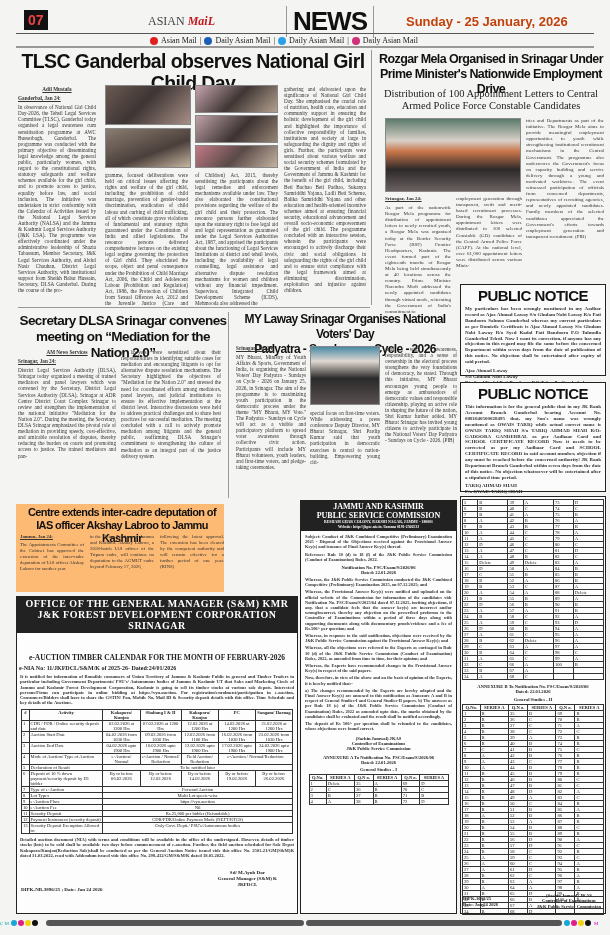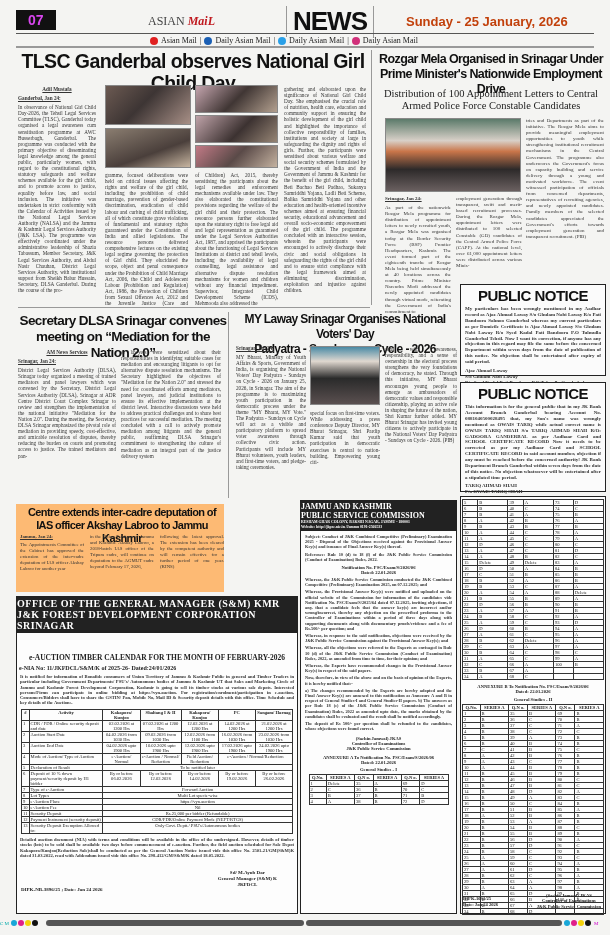--- a/index.html
+++ b/index.html
@@ -1,39 +1,39 @@
 <!DOCTYPE html>
 <html><head>
 <meta charset="utf-8">
 <style>
 *{box-sizing:border-box;margin:0;padding:0}
 body{width:610px;height:935px;background:#f4f4f2;font-family:"Liberation Serif",serif;color:#222;overflow:hidden;position:relative}
 #masthead{position:absolute;left:16px;top:8px;width:580px;height:28px}
-#pageno{position:absolute;left:0;top:2px;background:#111;color:#d946ef;font:bold 14px "Liberation Sans",sans-serif;padding:2px 12px}
+#pageno{position:absolute;left:8px;top:2px;background:#111;color:#ef4444;font:bold 14px "Liberation Sans",sans-serif;padding:2px 4px}
 #logo{position:absolute;left:132px;top:6px;font-size:12px;color:#444}
 #logo .mail{color:#c0191f;font-weight:bold;font-style:italic}
 #newsword{position:absolute;left:270px;top:-2px;font:bold 26px "Liberation Sans",sans-serif;color:#111;letter-spacing:-1px;border-left:1px solid #999;border-right:1px solid #999;padding:0 6px}
 #date{position:absolute;left:390px;top:6px;font:bold 13px "Liberation Sans",sans-serif;color:#c2410c}
 #rule1{position:absolute;left:16px;top:33px;width:578px;border-top:1px solid #555}
 #social{position:absolute;left:150px;top:36px;font-size:8px;display:flex;gap:3px;align-items:center;color:#222}
 .sico{display:inline-block;width:8px;height:8px;border-radius:50%;vertical-align:middle}
 #rule2{position:absolute;left:16px;top:46px;width:578px;border-top:2px solid #999}
 .col{position:absolute;font-size:5.2px;line-height:6.1px;text-align:justify;color:#333;overflow:hidden}
 .headline{position:absolute;font-family:"Liberation Sans",sans-serif;font-weight:bold;color:#111;text-align:center;letter-spacing:-0.6px}
 .photo{position:absolute;background:linear-gradient(135deg,#6c5a52,#3d3534 45%,#a78f86);border:1px solid #888}
 .byline{font-weight:bold;text-decoration:underline}
 .vline{position:absolute;border-left:1px solid #999}
 .hline{position:absolute;border-top:1px solid #999}
 .box{position:absolute;border:1.5px solid #222;background:#fbfbfb}
 .notice-title{font:bold 15px "Liberation Sans",sans-serif;text-align:center;letter-spacing:-0.5px;color:#111;margin-top:2px}
 .notice-body{font-size:5px;line-height:5.9px;text-align:justify;padding:0 4px;font-weight:bold;color:#333}
 table{border-collapse:collapse}
 .tt td,.tt th{border:0.6px solid #333;font-size:4.6px;line-height:5px;padding:0 1px;color:#222;vertical-align:top}
 .tt th{font-weight:bold}
-.dark{background:#222;color:#fff;}
+.dark{background:#222;color:#fff;text-align:center}
 .regbar{position:absolute;height:6px;background:#555;border-radius:3px}
 .dot{display:inline-block;width:6px;height:6px;border-radius:50%;margin-right:1px}
 </style>
 </head>
 <body>
 
 <div id="masthead">
   <div id="pageno">07</div>
   <div id="logo"><span>ASIAN</span> <span class="mail">MaiL</span></div>
   <div id="newsword">NEWS</div>

